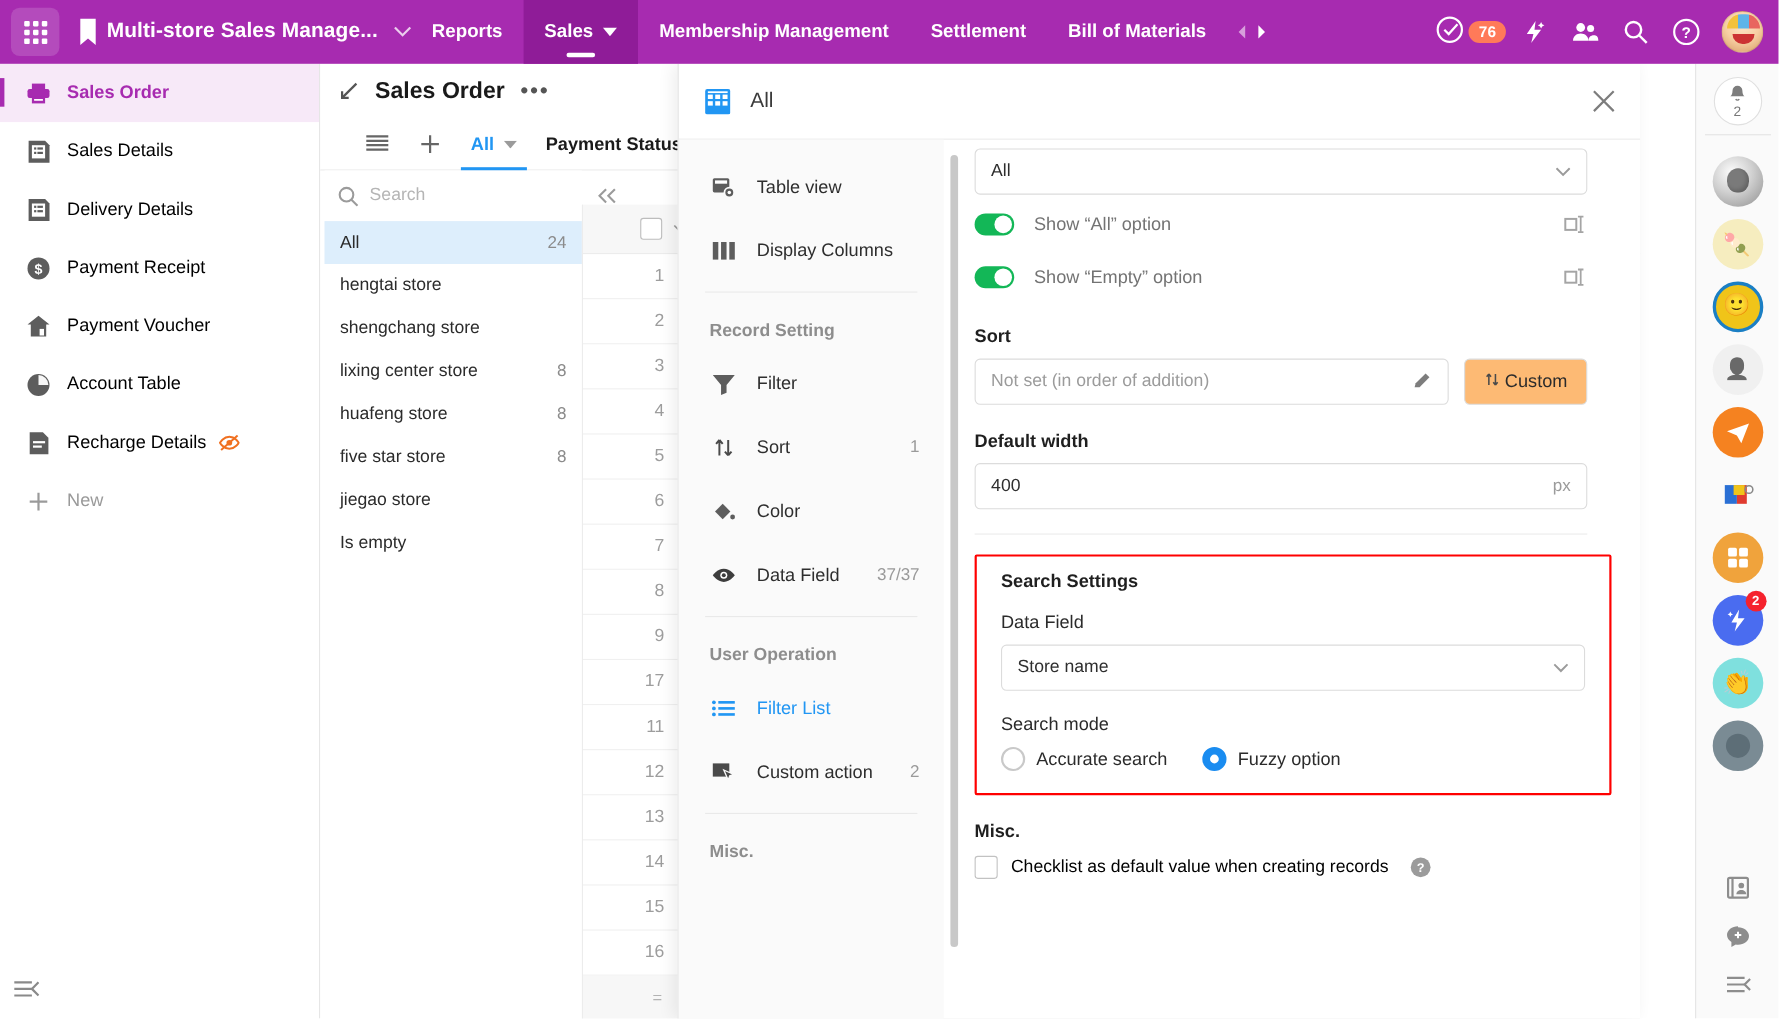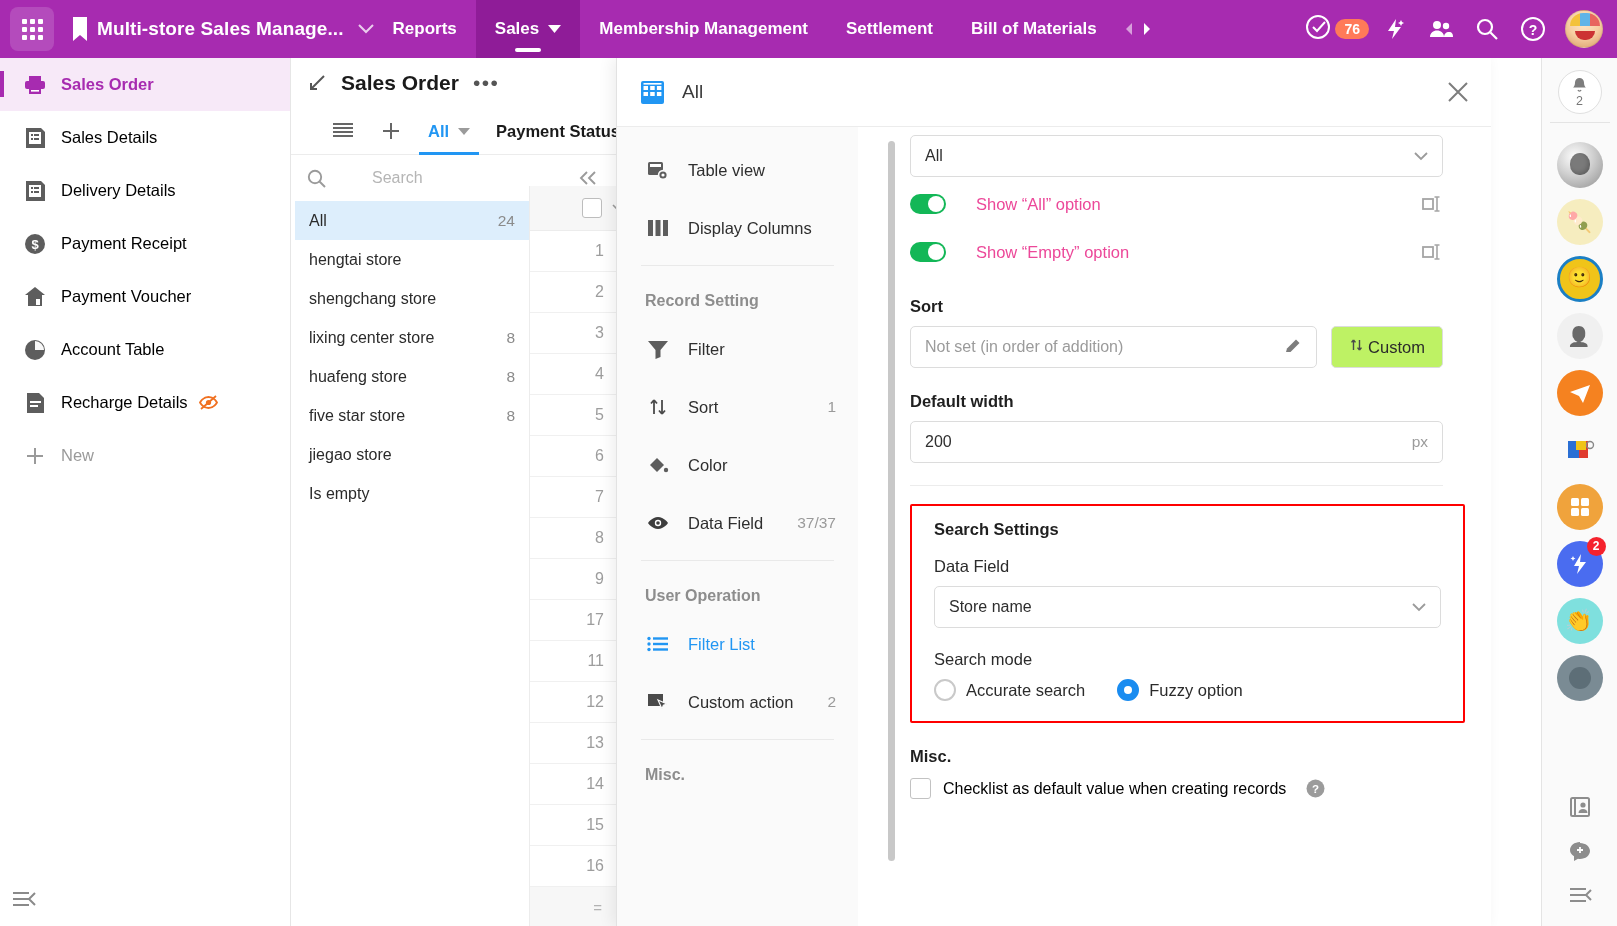--- a/index.html
+++ b/index.html
@@ -105,21 +105,21 @@
     content:""; position:absolute; left: 4px; right: 4px; bottom: -1px; height: 3px; background: #2196f3;
   }
   .tab .tcaret { margin-left: 9px; display:flex; }
 
   
   .filtercol { position: absolute; left: 4px; top: 97px; width: 234px; height: 790px; background:#fff; }
   .f-search { height: 46px; display: flex; align-items: center; padding: 0 10px 0 12px; }
   .f-search .sico { display:flex; margin-right: 10px; }
   .f-search input {
     border: none; outline: none; font-size: 16px; color: #333; flex: 1;
-    font-family: "Liberation Sans", sans-serif; background: transparent; margin-left: 36px;
+    font-family: "Liberation Sans", sans-serif; background: transparent;
   }
   .f-search input::placeholder { color: #b5b5b5; }
   .f-collapse { display:flex; cursor:pointer; color:#9b9b9b; }
   .f-row {
     height: 39px; display: flex; align-items: center; padding: 0 14px 0 14px;
     font-size: 16px; color: #2b2b2b; cursor: pointer;
   }
   .f-row.sel { background: #ddeefc; }
   .f-row .cnt { margin-left: auto; color: #8b8b8b; font-size: 15.5px; }
 
@@ -145,21 +145,21 @@
     background: #fff; z-index: 25; border-left: 1px solid #e2e2e2;
     box-shadow: -4px 0 14px rgba(0,0,0,.07); display: flex; flex-direction: column;
   }
   .panel-head {
     height: 69px; display:flex; align-items:center; padding: 0 22px 0 24px;
     border-bottom: 1px solid #ececec; flex: 0 0 69px;
   }
   .panel-head .gicon { display:flex; margin-right: 18px; }
   .panel-head .ptitle { font-size: 19px; color:#3b3b3b; }
   .panel-head .xclose { margin-left:auto; cursor:pointer; display:flex; }
-  .panel-body { flex: 1; display: flex; min-height: 0; gap: 24px; }
+  .panel-body { flex: 1; display: flex; min-height: 0; }
 
   .panel-menu { width: 241px; flex: 0 0 241px; background:#fafafa; padding-top: 14px; position: relative; }
   .pm-item {
     height: 58px; display:flex; align-items:center; padding-left: 28px;
     font-size: 16.5px; color: #2e2e2e; cursor: pointer;
   }
   .pm-item.active { color: #2196f3; }
   .pm-ico { width: 26px; display:flex; align-items:center; justify-content:center; margin-right: 17px; }
   .pm-item .pm-cnt { margin-left: auto; padding-right: 22px; color:#9a9a9a; font-size: 15.5px; }
   .pm-sec {
@@ -176,37 +176,37 @@
     height: 42px; border: 1px solid #dcdcdc; border-radius: 5px; display:flex; align-items:center;
     padding: 0 14px; font-size: 16px; color:#2e2e2e; background:#fff; cursor: pointer;
   }
   .sel-box .chev { margin-left:auto; display:flex; }
   .toggle-row { display:flex; align-items:center; height: 42px; margin-top: 6px; }
   .toggle {
     width: 36px; height: 20px; border-radius: 10px; background: #13b757; position: relative;
     cursor: pointer; flex: 0 0 36px;
   }
   .toggle i { position:absolute; right:2px; top:2px; width:16px; height:16px; background:#fff; border-radius:50%; }
-  .toggle-row .tlabel { margin-left: 30px; font-size: 16.5px; color: #ec4899; }
+  .toggle-row .tlabel { margin-left: 18px; font-size: 16.5px; color: #737373; }
   .toggle-row .copy-ico { margin-left:auto; display:flex; cursor:pointer; }
   .sec-label { font-size: 16.5px; font-weight: bold; color:#1f1f1f; margin-top: 24px; margin-bottom: 10px; }
   .sub-label { font-size: 16.5px; color:#2b2b2b; margin-bottom: 10px; }
   .row-flex { display:flex; gap: 14px; }
   .input-box {
     height: 42px; border: 1px solid #dcdcdc; border-radius: 5px; display:flex; align-items:center;
     padding: 0 14px; font-size: 16px; background:#fff;
   }
   .input-box .ph { color:#9b9b9b; }
   .input-box .val { color:#2f2f2f; }
   .input-box .suffix { margin-left:auto; color:#9b9b9b; font-size: 15.5px; }
   .input-box .pencil { margin-left:auto; display:flex; cursor:pointer; }
   .btn-custom {
     height: 42px; min-width: 112px; border: 1px solid #dcdcdc; border-radius: 5px;
     display:flex; align-items:center; justify-content:center; gap: 4px;
-    font-size: 16.5px; color:#2b2b2b; cursor: pointer; background:#bef264; padding: 0 12px;
+    font-size: 16.5px; color:#2b2b2b; cursor: pointer; background:#fdba74; padding: 0 12px;
   }
   .hr { height:1px; background:#ececec; margin: 22px 0 0 0; }
   .redbox {
     border: 2px solid #ff0000; border-radius: 2px; margin-top: 18px; padding: 14px 22px 20px 22px;
     margin-right: -22px;
   }
   .radio-row { display:flex; align-items:center; gap: 10px; margin-top: 6px; }
   .radio { width: 22px; height: 22px; border-radius: 50%; border: 2px solid #c9c9c9; background:#fff; cursor:pointer; flex:0 0 22px; }
   .radio.on { border-color: #1a8cf0; background:#1a8cf0; position:relative; }
   .radio.on::after { content:""; position:absolute; left:5px; top:5px; width:8px; height:8px; border-radius:50%; background:#fff; }
@@ -812,21 +812,21 @@
                     <path d="M4.5 13V3M4.5 3L2.5 5.4M4.5 3l2 2.4" stroke="#4a4a4a" stroke-width="1.4" fill="none"></path>
                     <path d="M10.5 3v10M10.5 13l-2-2.4M10.5 13l2-2.4" stroke="#4a4a4a" stroke-width="1.4" fill="none"></path>
                   </svg>
               </span>
               <span>Custom</span>
             </div>
           </div>
 
           <div class="sec-label">Default width</div>
           <div class="input-box">
-            <span class="val">200</span>
+            <span class="val">400</span>
             <span class="suffix">px</span>
           </div>
 
           <div class="hr"></div>
 
           <div class="redbox">
             <div class="sec-label" style="margin-top:0;">Search Settings</div>
             <div class="sub-label" style="margin-top:18px;">Data Field</div>
             <div class="sel-box">
               <span>Store name</span>

